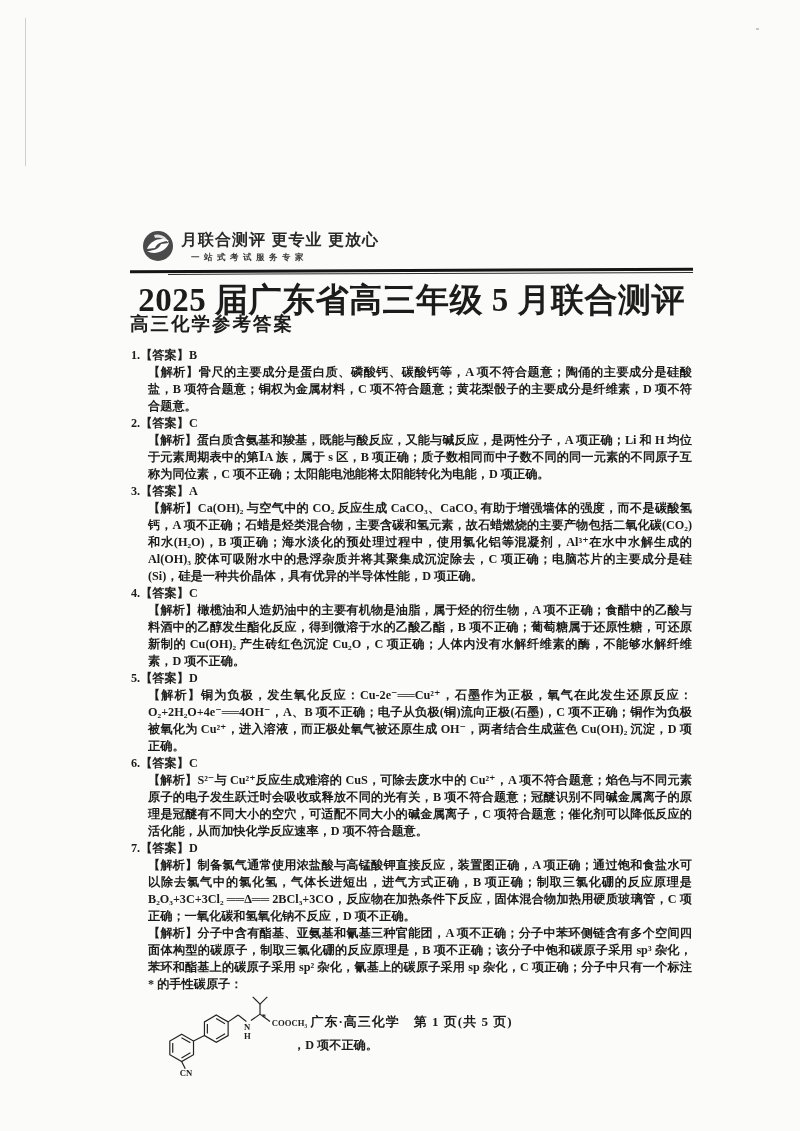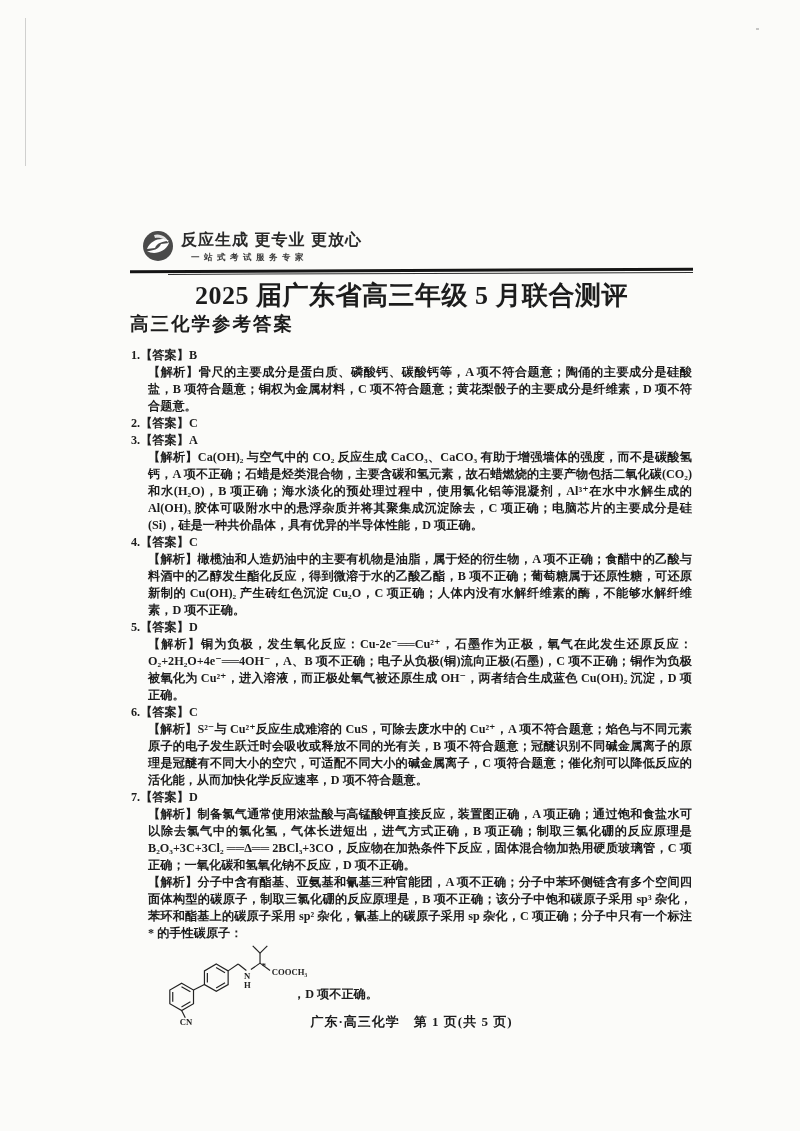--- a/index.html
+++ b/index.html
@@ -33,21 +33,21 @@
   .rule-main {
     position:absolute; left:130px; top:269px; width:563px; height:2.6px;
     background:#151515; transform:rotate(-0.25deg);
   }
   .rule-sub {
     position:absolute; left:168px; top:273px; width:525px; height:1.2px;
     background:#2f2f2f; transform:rotate(-0.2deg);
   }
   .title {
     position:absolute; left:130px; top:278px; width:563px; text-align:center;
-    font-size:26px; font-weight:600; letter-spacing:0.5px; white-space:nowrap;
+    font-size:33px; font-weight:600; letter-spacing:0.5px; white-space:nowrap;
   }
   .subtitle {
     position:absolute; left:130px; top:311px; width:563px; text-align:left;
     font-family:"Liberation Sans","DejaVu Sans",sans-serif;
     font-size:18.5px; font-weight:700; letter-spacing:2px;
   }
 
   
   .content {
     position:absolute; left:131px; top:347px; width:561px;
@@ -75,39 +75,40 @@
 <div class="scan-edge"></div>
 <div class="scan-dot"></div>
 
 <div class="logo-wrap">
   <svg class="logo-icon" width="34" height="34" viewBox="0 0 34 34">
     <circle cx="17" cy="17" r="15" fill="#4a4a4a"></circle>
     <path d="M6,20 C10,10 22,8 28,12 C22,12 16,14 14,19 Z" fill="#fdfdfd"></path>
     <path d="M28,14 C24,24 12,26 6,22 C12,22 18,20 20,15 Z" fill="#fdfdfd"></path>
     <path d="M13,6 C19,4 27,8 28,15 C25,10 19,8 14,9 Z" fill="#fdfdfd" opacity="0.85"></path>
   </svg>
-  <div class="brand">反应生成 更专业 更放心</div>
+  <div class="brand">月联合测评 更专业 更放心</div>
   <div class="tagline">一站式考试服务专家</div>
 </div>
 
 <div class="rule-main"></div>
 <div class="rule-sub"></div>
 
 <div class="title">2025 届广东省高三年级 5 月联合测评</div>
 <div class="subtitle">高三化学参考答案</div>
 
 <div class="content">
 
   <div class="q">
     <div class="q-ans"><span>1.</span><span>【答案】</span><span class="ans-letter">B</span></div>
     <div class="q-analysis"><span>【解析】</span><span>骨尺的主要成分是蛋白质、磷酸钙、碳酸钙等，A 项不符合题意；陶俑的主要成分是硅酸盐，B 项符合题意；铜权为金属材料，C 项不符合题意；黄花梨骰子的主要成分是纤维素，D 项不符合题意。</span></div>
   </div>
 
   <div class="q">
     <div class="q-ans"><span>2.</span><span>【答案】</span><span class="ans-letter">C</span></div>
+    <div class="q-analysis"><span>【解析】</span><span>蛋白质含氨基和羧基，既能与酸反应，又能与碱反应，是两性分子，A 项正确；Li 和 H 均位于元素周期表中的第ⅠA 族，属于 s 区，B 项正确；质子数相同而中子数不同的同一元素的不同原子互称为同位素，C 项不正确；太阳能电池能将太阳能转化为电能，D 项正确。</span></div>
   </div>
 
   <div class="q">
     <div class="q-ans"><span>3.</span><span>【答案】</span><span class="ans-letter">A</span></div>
     <div class="q-analysis"><span>【解析】</span><span>Ca(OH)₂ 与空气中的 CO₂ 反应生成 CaCO₃、CaCO₃ 有助于增强墙体的强度，而不是碳酸氢钙，A 项不正确；石蜡是烃类混合物，主要含碳和氢元素，故石蜡燃烧的主要产物包括二氧化碳(CO₂)和水(H₂O)，B 项正确；海水淡化的预处理过程中，使用氯化铝等混凝剂，Al³⁺在水中水解生成的 Al(OH)₃ 胶体可吸附水中的悬浮杂质并将其聚集成沉淀除去，C 项正确；电脑芯片的主要成分是硅(Si)，硅是一种共价晶体，具有优异的半导体性能，D 项正确。</span></div>
   </div>
 
   <div class="q">
     <div class="q-ans"><span>4.</span><span>【答案】</span><span class="ans-letter">C</span></div>
     <div class="q-analysis"><span>【解析】</span><span>橄榄油和人造奶油中的主要有机物是油脂，属于烃的衍生物，A 项不正确；食醋中的乙酸与料酒中的乙醇发生酯化反应，得到微溶于水的乙酸乙酯，B 项不正确；葡萄糖属于还原性糖，可还原新制的 Cu(OH)₂ 产生砖红色沉淀 Cu₂O，C 项正确；人体内没有水解纤维素的酶，不能够水解纤维素，D 项不正确。</span></div>

